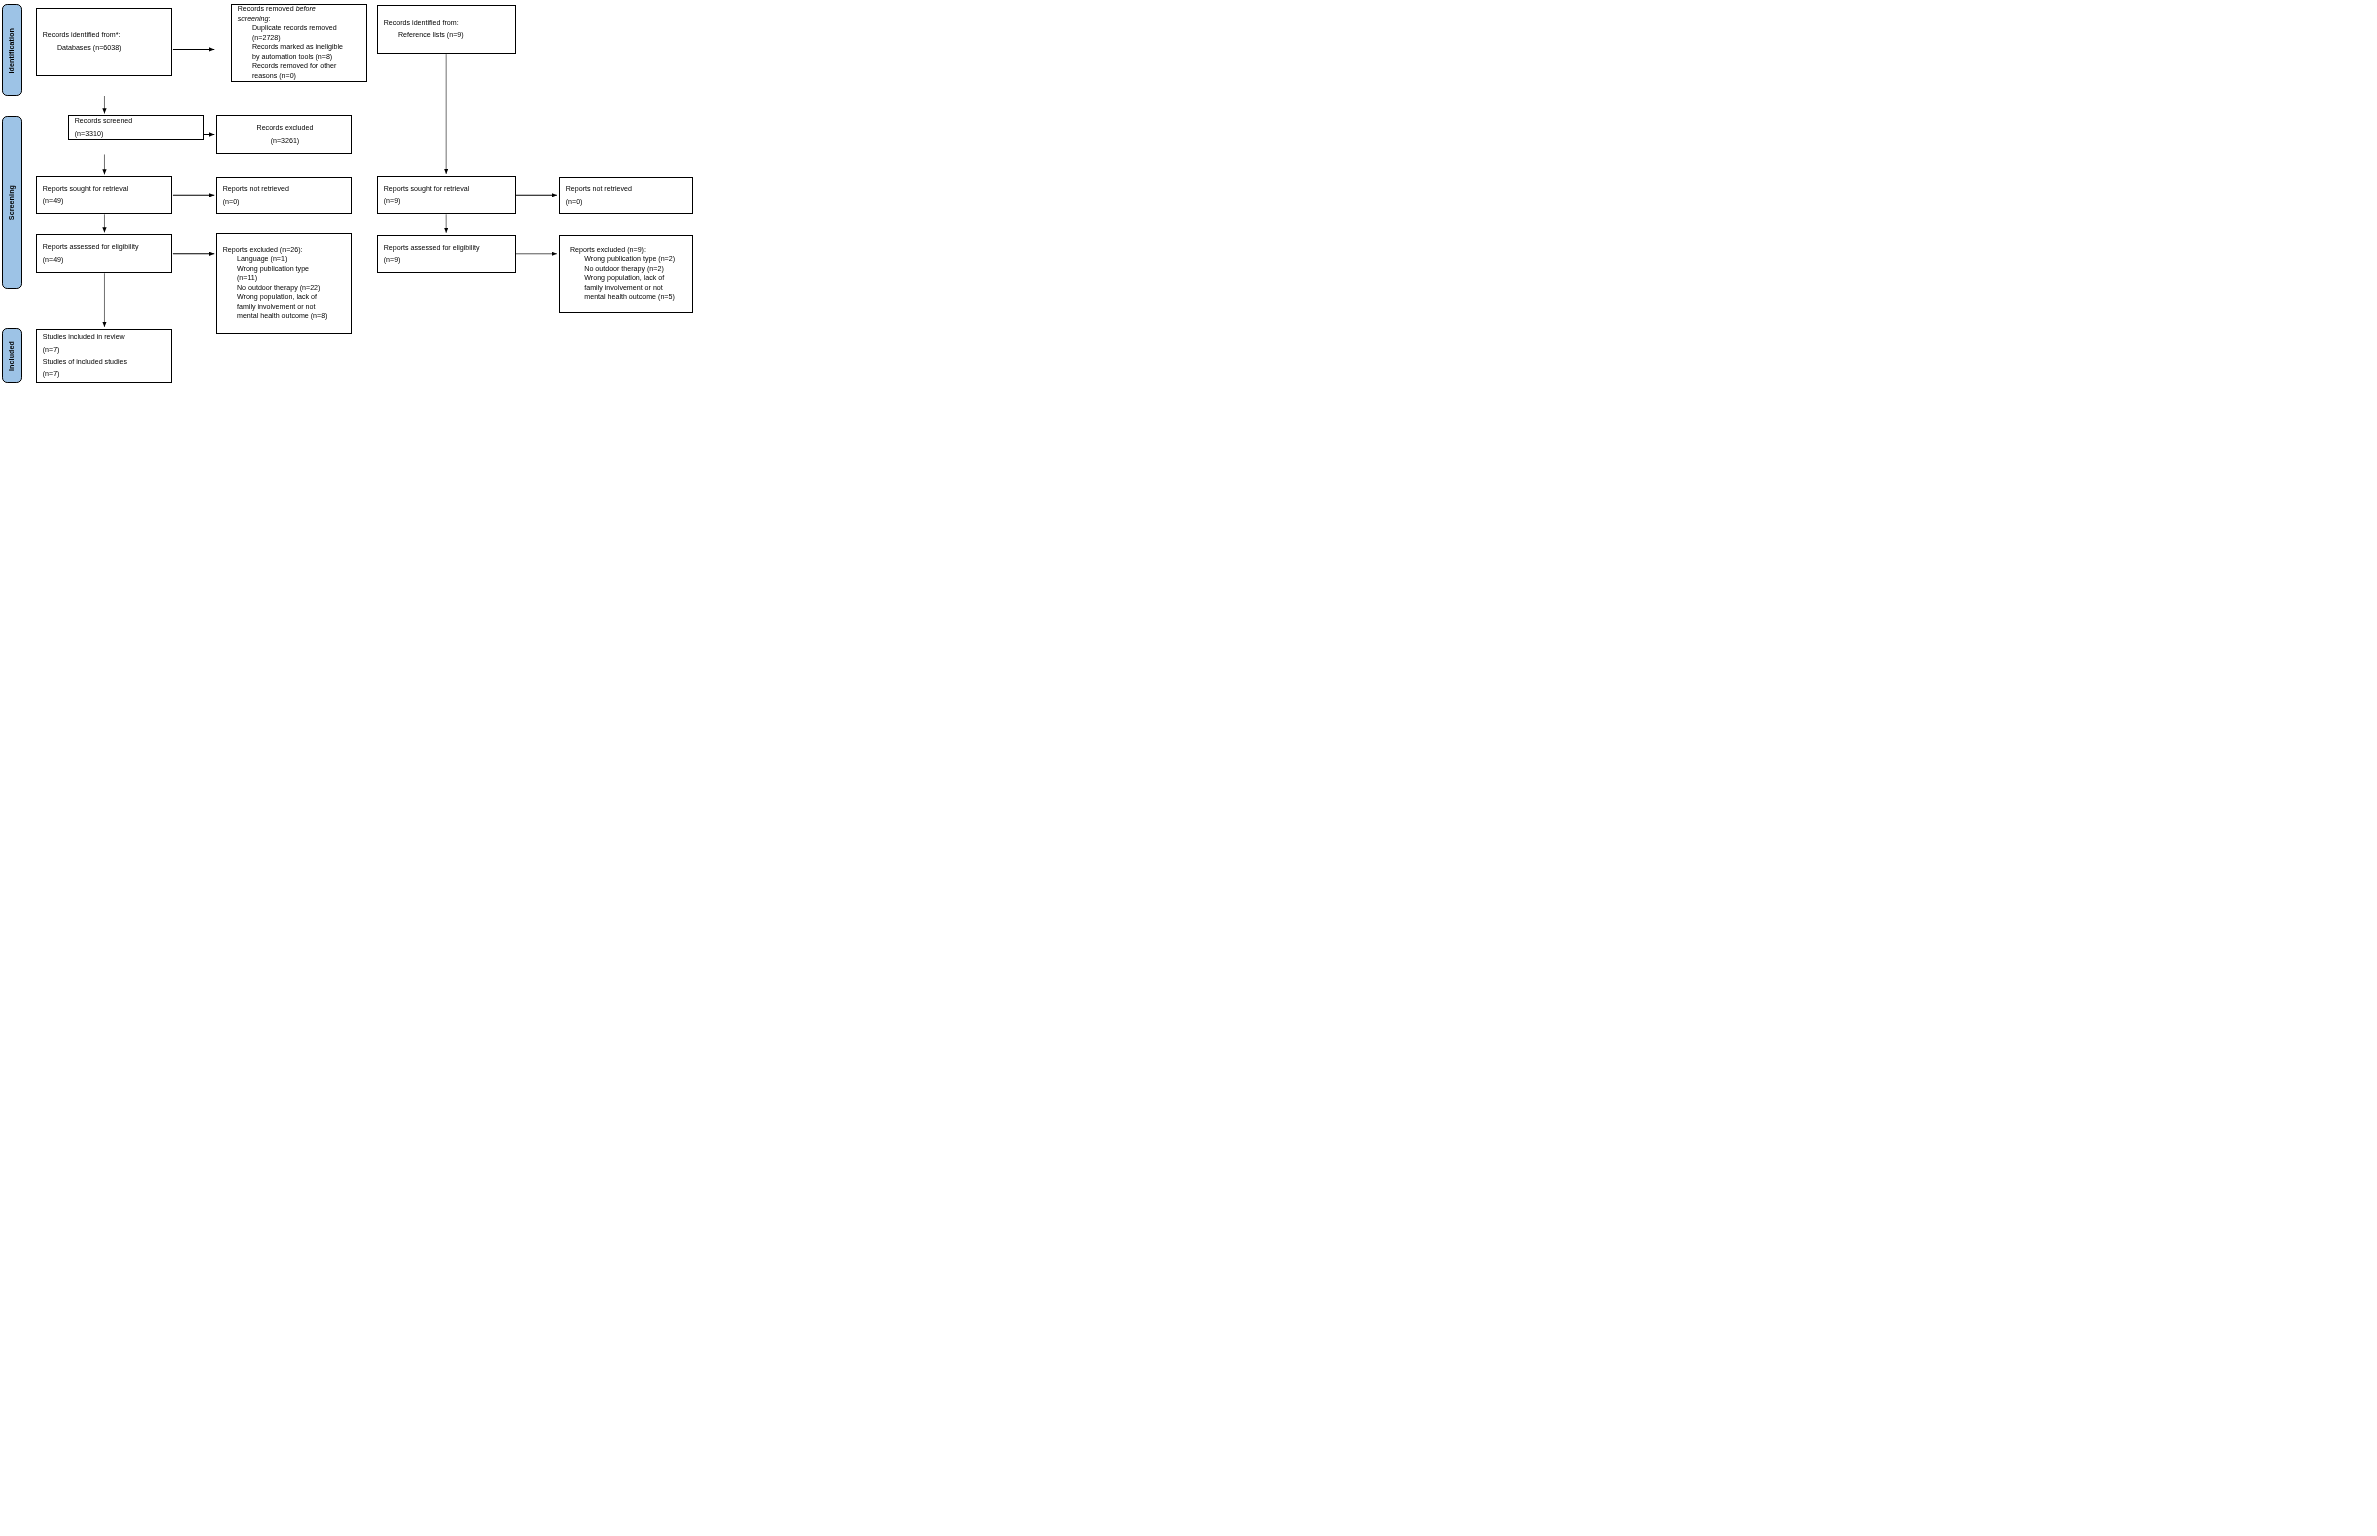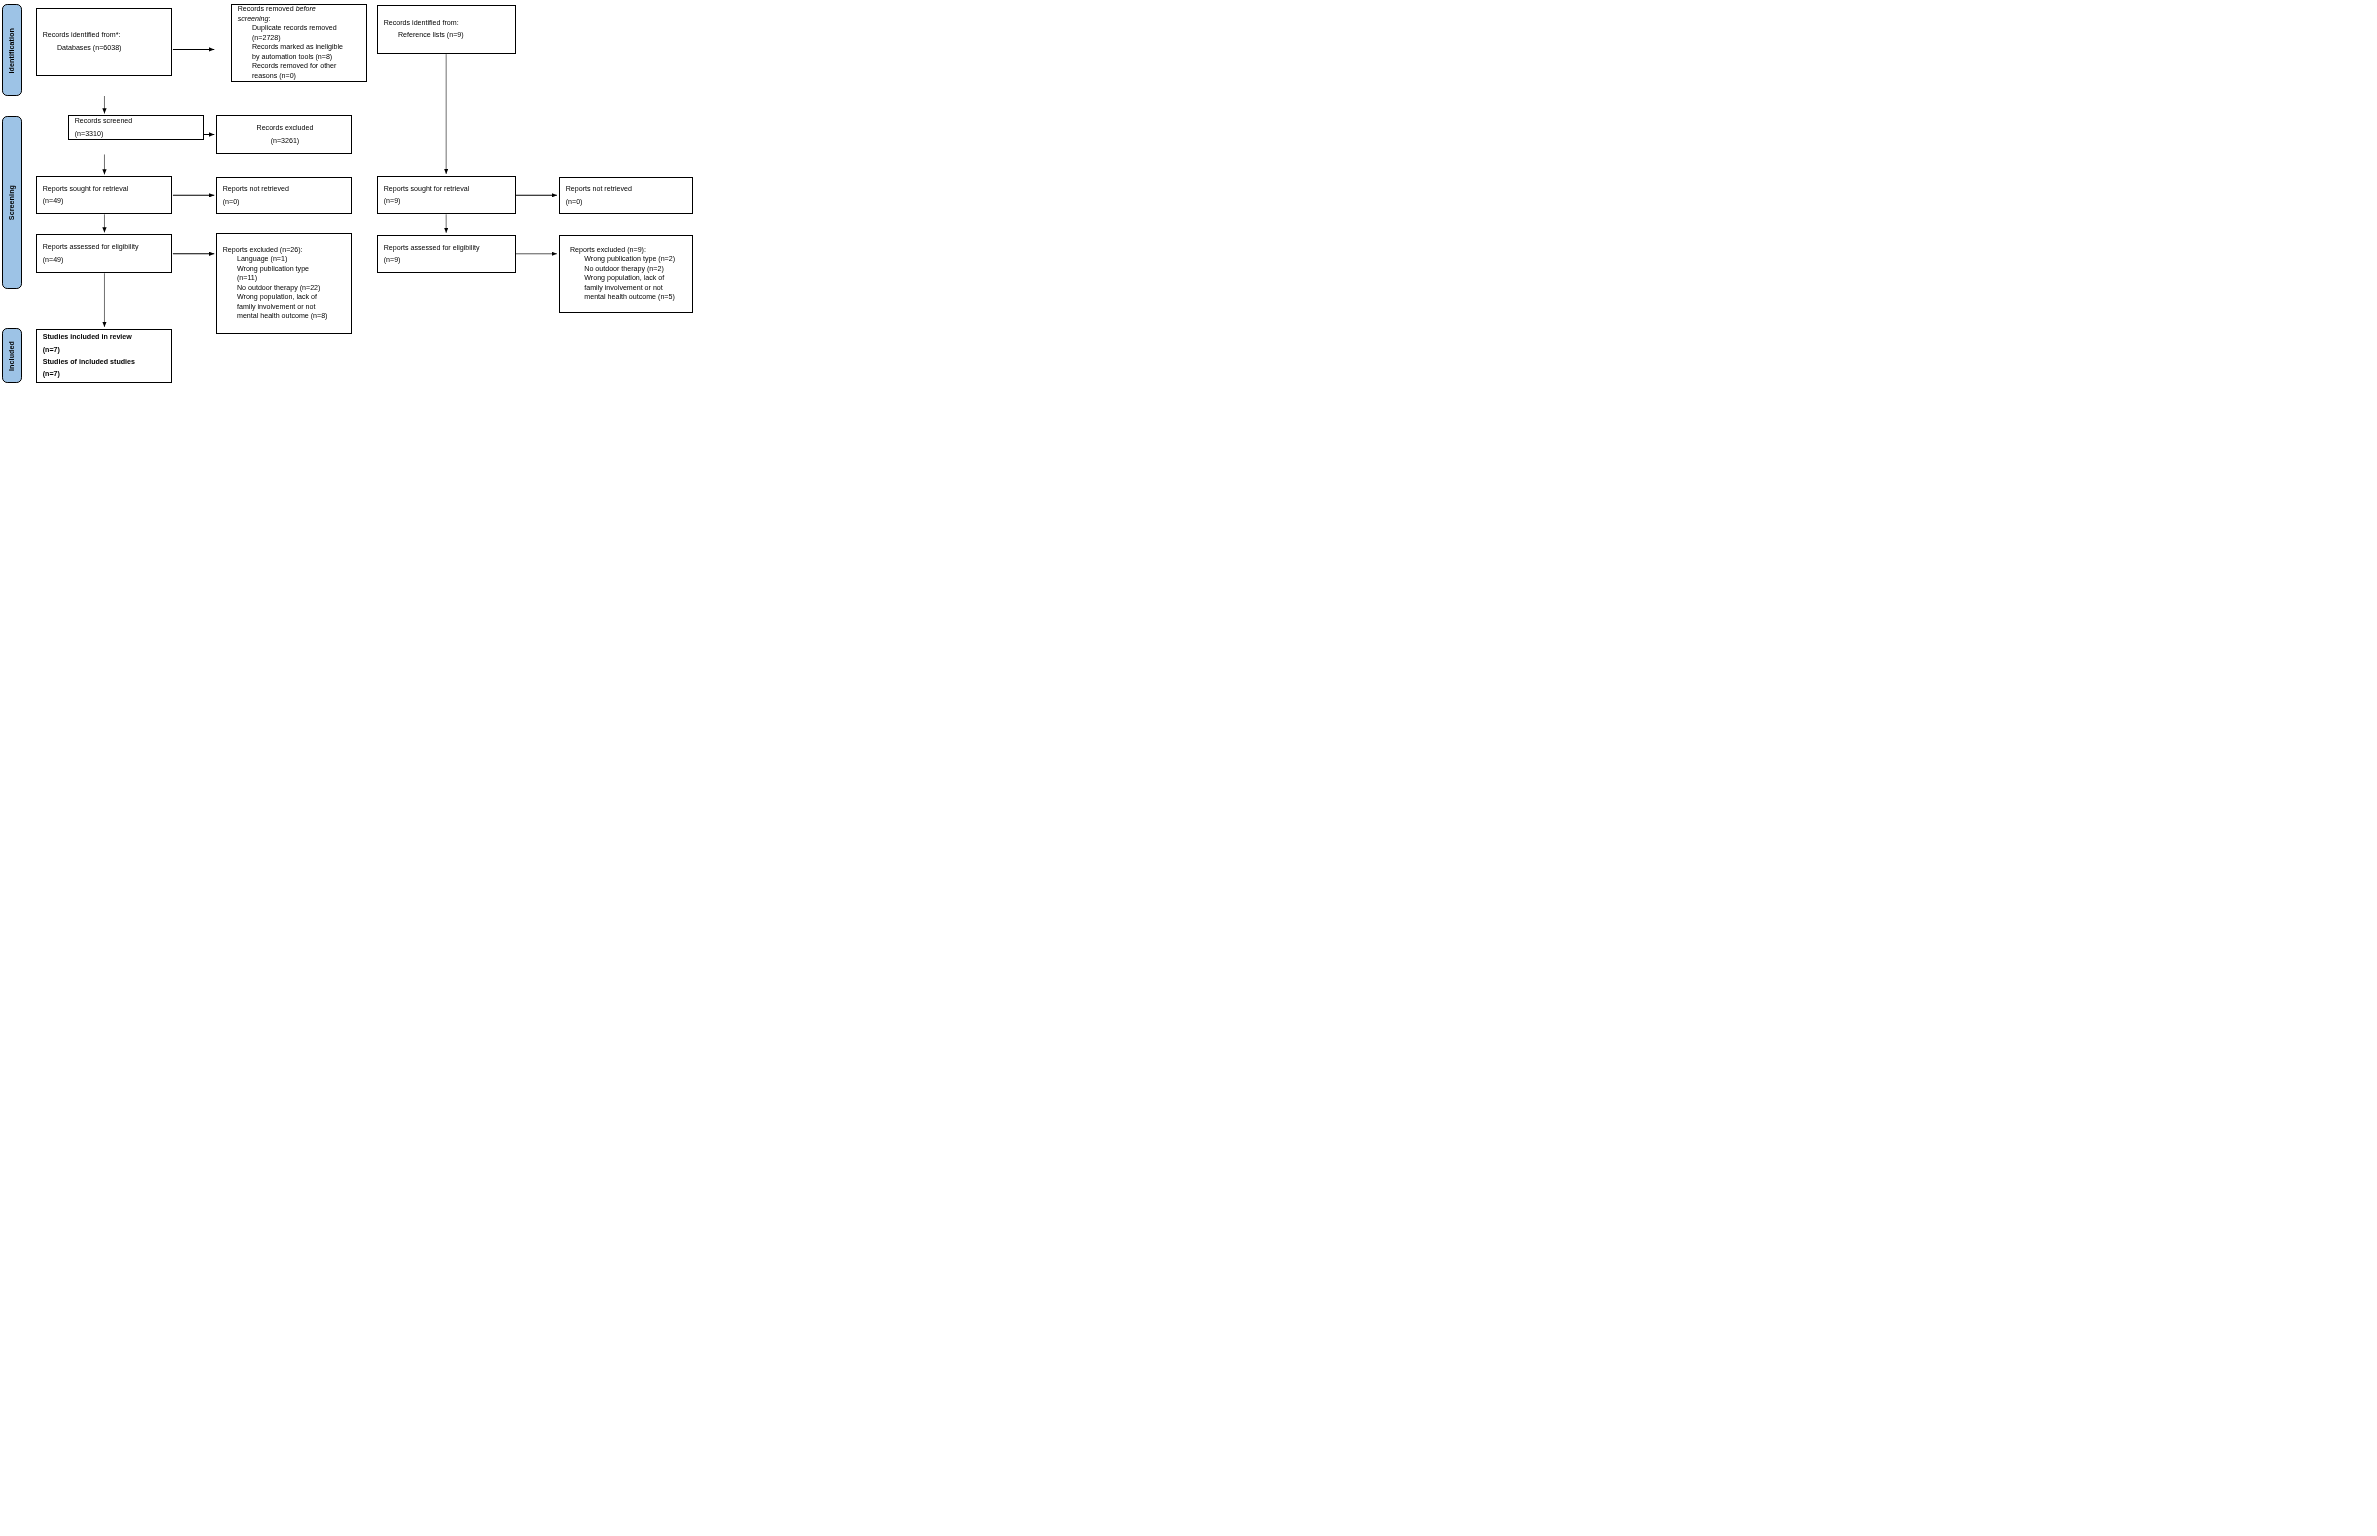--- a/index.html
+++ b/index.html
@@ -116,21 +116,21 @@
         <div class="line"><span>Reports sought for retrieval</span></div>
         <div class="line"><span>(n=49)</span></div>
       </div>
   </div>
   <div class="box" style="left:36px;top:234px;width:136px;height:39px;">
     <div>
         <div class="line"><span>Reports assessed for eligibility</span></div>
         <div class="line"><span>(n=49)</span></div>
       </div>
   </div>
-  <div class="box" style="left:36px;top:329px;width:136px;height:54px;font-weight:bold;">
+  <div class="box" style="left:36px;top:329px;width:136px;height:54px;">
     <div>
         <div class="line"><span>Studies included in review</span></div>
         <div class="line"><span>(n=7)</span></div>
         <div class="line"><span>Studies of included studies</span></div>
         <div class="line"><span>(n=7)</span></div>
       </div>
   </div>
 
   <div class="box detail" style="left:216px;top:4px;width:136px;height:78px;margin-left:15px;">
     <div>

